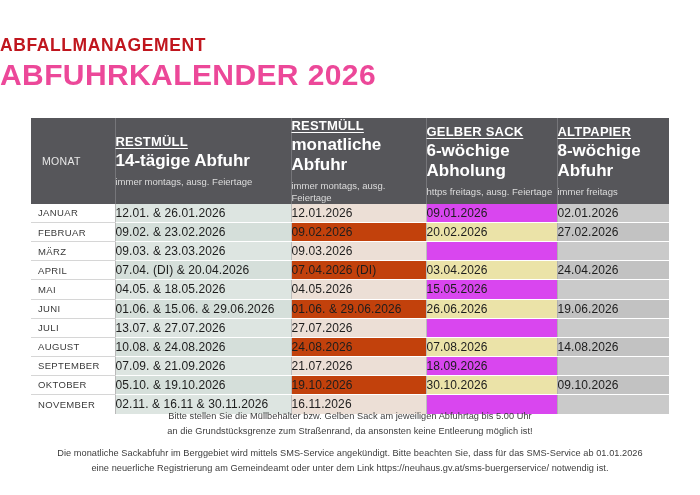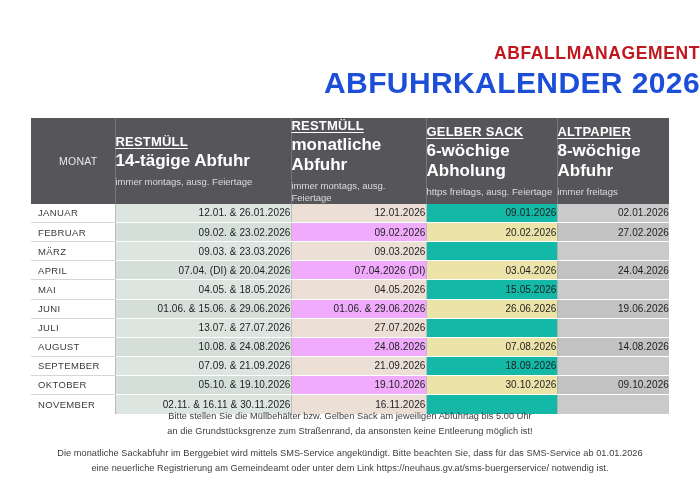--- a/index.html
+++ b/index.html
@@ -18,37 +18,37 @@
   .page {
     position: relative;
     width: 700px;
     height: 495px;
     box-sizing: border-box;
   }
 
   
   .title-block {
     position: absolute;
-    top: 44px;
+    top: 36px;
     left: 0;
     width: 700px;
-    text-align: right;
+    text-align: left;
   }
   .title-small {
     font-size: 17.5px;
     font-weight: bold;
     letter-spacing: 0.6px;
     color: #c0161e;
     line-height: 1.1;
   }
   .title-large {
     font-size: 30px;
     font-weight: bold;
     letter-spacing: 0.4px;
-    color: #1d4ed8;
+    color: #ec4899;
     line-height: 1.15;
     margin-top: 3px;
   }
 
   
   .cal-table {
     position: absolute;
     top: 118px;
     left: 31px;
     width: 638px;
@@ -79,21 +79,20 @@
     vertical-align: top;
     border-right: 1px solid #76767a;
   }
   thead td.hd-last { border-right: none; }
   thead td.hd-month {
     vertical-align: middle;
     padding-left: 11px;
     font-size: 10.5px;
     letter-spacing: 0.3px;
     color: #e8e8e8;
-    text-align: center;
   }
   .hd-title {
     font-weight: bold;
     font-size: 13px;
     letter-spacing: 0.2px;
     text-decoration: underline;
     text-underline-offset: 2px;
     display: block;
     margin-bottom: 2px;
   }
@@ -108,42 +107,42 @@
     font-size: 9.5px;
     font-weight: normal;
     line-height: 1.25;
     color: #dcdcdc;
     display: block;
   }
 
   
   tbody tr { height: 19.1px; }
   tbody td {
-    text-align: right;
-    font-size: 10px;
+    text-align: left;
+    font-size: 12px;
     color: #1d1d1d;
     border-bottom: 1px solid #ffffff;
     letter-spacing: 0.1px;
   }
   td.cell-month {
     text-align: left;
     padding-left: 7px;
     font-size: 9.5px;
     letter-spacing: 0.35px;
     color: #3a3a3a;
     background: #ffffff;
     border-bottom: 1px solid #d6d6d6;
     border-right: 1px solid #b9b9b9;
     margin-top: 40px;
   }
   td.cell-rm14 { background: #dde5e1; }
   tbody tr.alt td.cell-rm14 { background: #d5dfda; }
   td.cell-rmm  { background: #ecdfd6; border-left: 1px solid #bdbdbd; }
-  tbody tr.alt td.cell-rmm { background: #f0abfc; padding-left: 40px; }
-  td.cell-gs   { background: #14b8a6; border-left: 1px solid #bdbdbd; }
+  tbody tr.alt td.cell-rmm { background: #c2410c; }
+  td.cell-gs   { background: #d946ef; border-left: 1px solid #bdbdbd; }
   tbody tr.alt td.cell-gs { background: #ebe3a8; }
   td.cell-ap   { background: #cacaca; border-left: 1px solid #b0b0b0; }
   tbody tr.alt td.cell-ap { background: #c2c2c2; }
 
   tbody tr:last-child td { border-bottom: none; }
 
   
   .footer {
     position: absolute;
     top: 409px;
@@ -258,21 +257,21 @@
         <tr class="alt">
           <td class="cell-month">AUGUST</td>
           <td class="cell-rm14">10.08. &amp; 24.08.2026</td>
           <td class="cell-rmm">24.08.2026</td>
           <td class="cell-gs">07.08.2026</td>
           <td class="cell-ap">14.08.2026</td>
         </tr>
         <tr>
           <td class="cell-month">SEPTEMBER</td>
           <td class="cell-rm14">07.09. &amp; 21.09.2026</td>
-          <td class="cell-rmm">21.09.2026</td>
+          <td class="cell-rmm">21.07.2026</td>
           <td class="cell-gs">18.09.2026</td>
           <td class="cell-ap"></td>
         </tr>
         <tr class="alt">
           <td class="cell-month">OKTOBER</td>
           <td class="cell-rm14">05.10. &amp; 19.10.2026</td>
           <td class="cell-rmm">19.10.2026</td>
           <td class="cell-gs">30.10.2026</td>
           <td class="cell-ap">09.10.2026</td>
         </tr>

